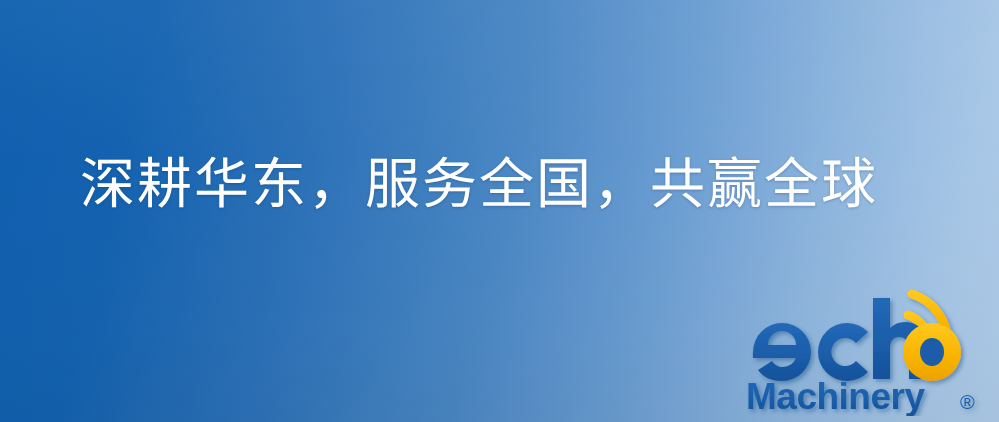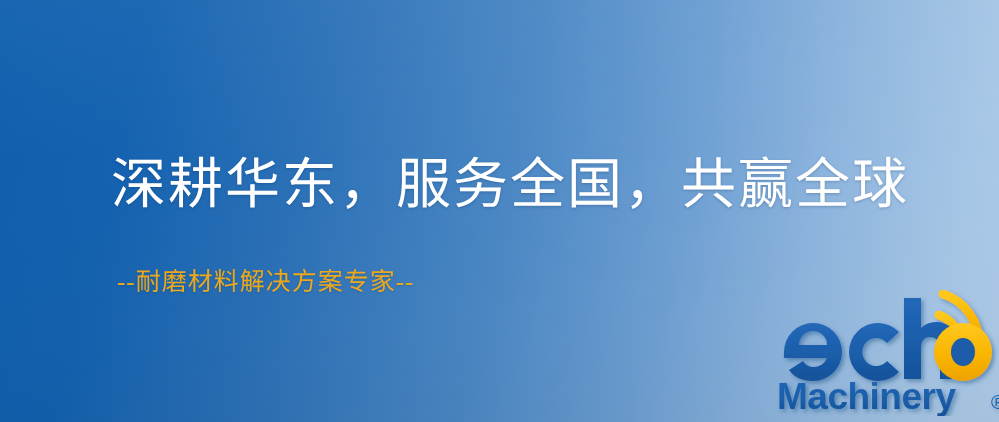--- a/index.html
+++ b/index.html
@@ -38,21 +38,20 @@
       rgba(255,255,255,0.0) 38%,
       rgba(0,0,0,0.02) 78%,
       rgba(0,0,0,0.045) 100%);
     pointer-events: none;
   }
 
   .content {
     position: absolute;
     inset: 0;
     z-index: 2;
-    margin-left: 31px;
   }
 
   
   .headline {
     position: absolute;
     left: 80px;
     top: 152px;
     color: #ffffff;
     font-family: "Liberation Serif", "DejaVu Serif", serif;
     font-size: 55px;
@@ -106,21 +105,20 @@
   }
 </style>
 </head>
 <body>
 
 <div class="banner">
   <div class="content">
 
     <div class="headline">深耕华东，服务全国，共赢全球</div>
 
-    <div class="subtitle">--耐磨材料解决方案专家--</div>
 
     <div class="logo">
 
       <span class="logo-text-echo">echo</span>
       <span class="logo-text-machinery">Machinery</span>
       <span class="logo-text-reg">®</span>
 
       <svg class="logo-mark" viewBox="0 0 250 126" xmlns="http://www.w3.org/2000/svg">
         <defs>
           <filter id="logoShadow" x="-25%" y="-25%" width="160%" height="170%">

